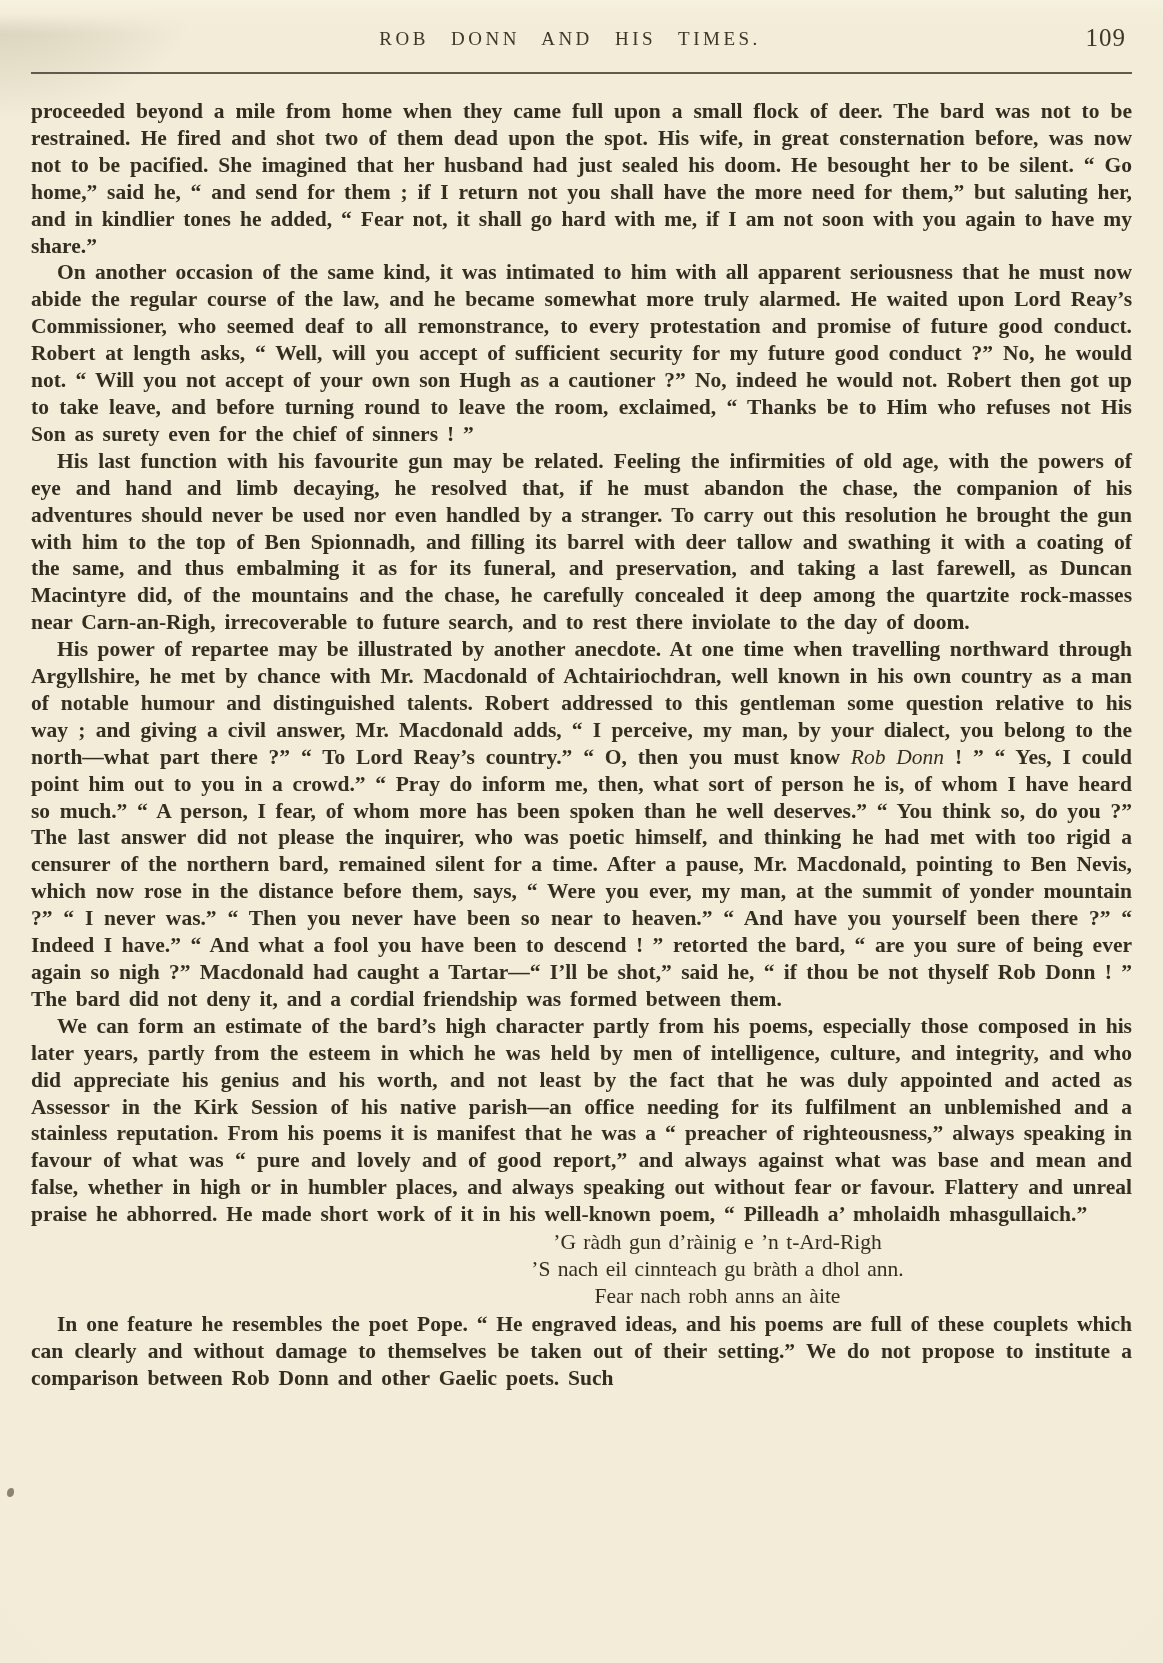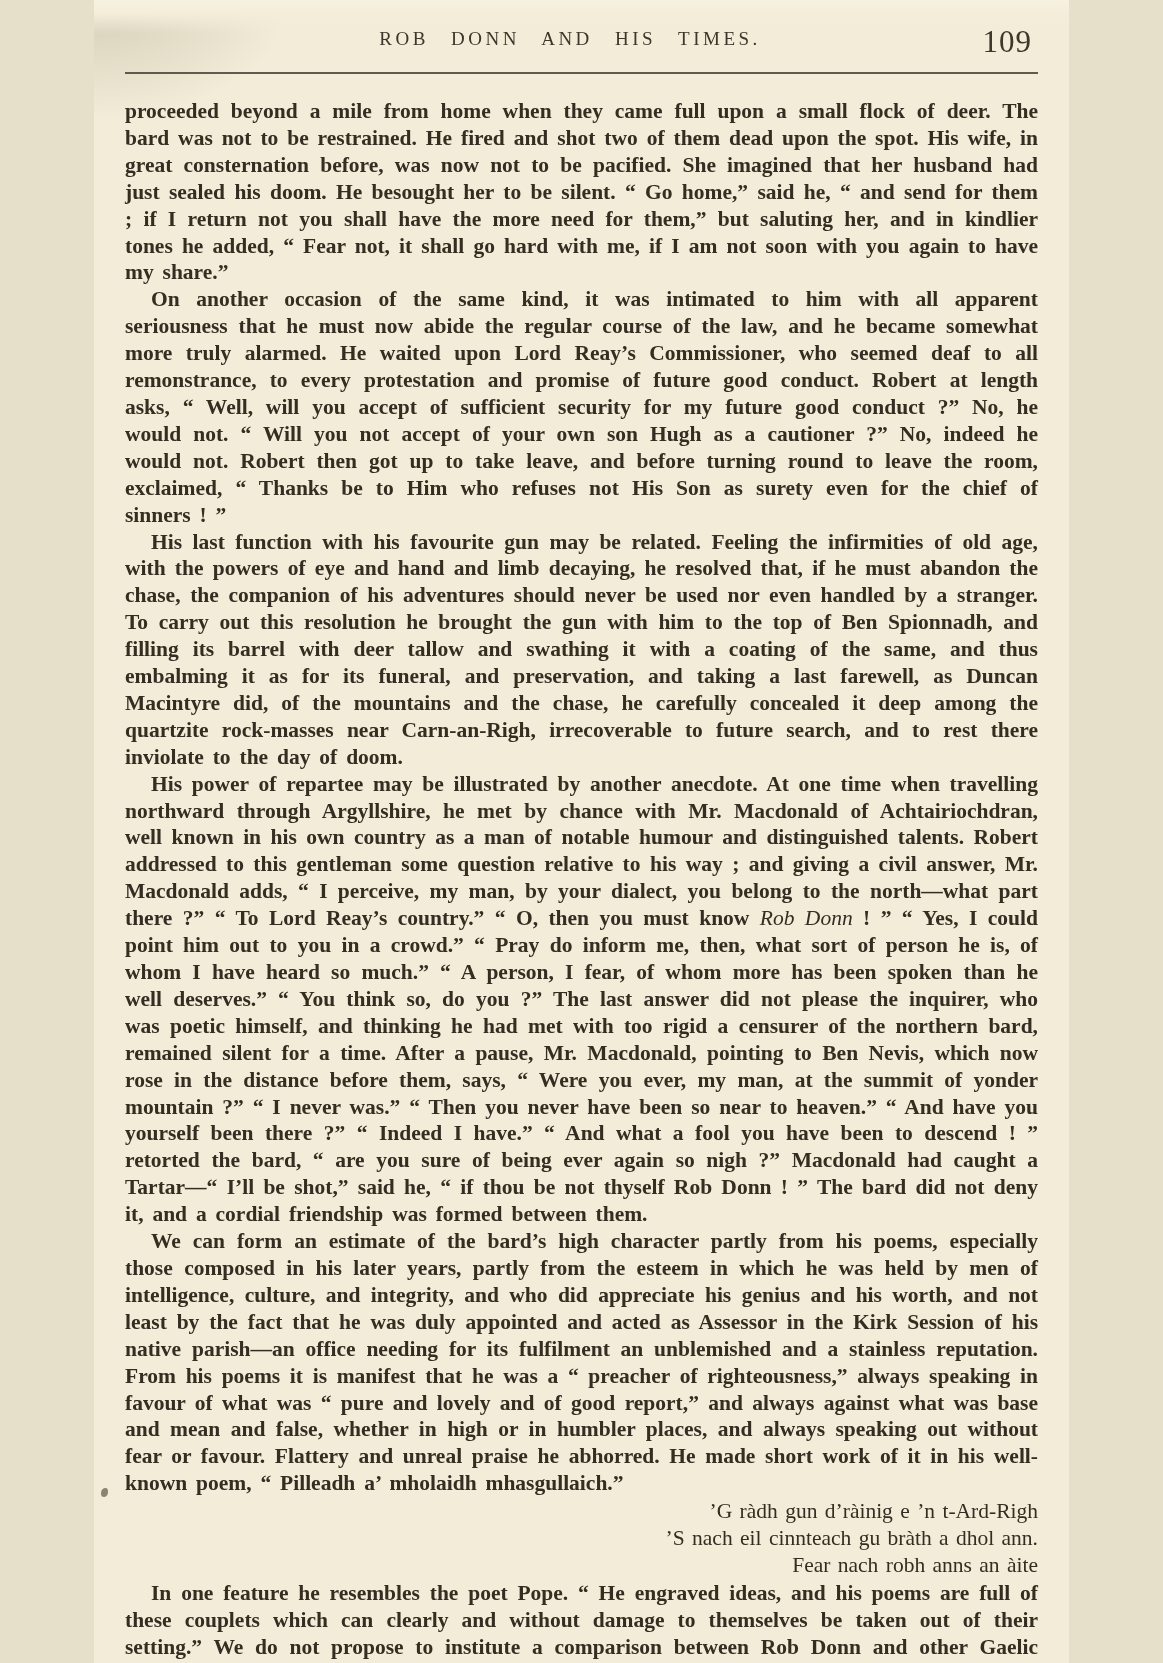--- a/index.html
+++ b/index.html
@@ -1,56 +1,56 @@
 <!DOCTYPE html>
 <html><head>
 <meta charset="utf-8">
 <style>
   * { margin:0; padding:0; box-sizing:border-box; }
   html, body { background:#e6dfc9; }
   .page {
     position:relative;
-    width:975px; height:1663px;
+    width:1163px; height:1663px;
     margin:0 auto;
     background-color:#f0e9d5;
     background-image:
       linear-gradient(180deg, #f7f2df 0px, #f3edda 14px, rgba(243,237,218,0) 34px),
       radial-gradient(ellipse 280px 170px at 0% 0%, rgba(96,80,52,0.20), rgba(96,80,52,0) 70%),
       radial-gradient(ellipse 1500px 2000px at 50% 45%, #f2ecd8 55%, #e9e2cb 100%);
     color:#362f25;
     font-family:"Liberation Serif","DejaVu Serif",serif;
     overflow:hidden;
     padding:26px 31px 0;
   }
   .page-header { position:relative; height:36px; }
   .running-title {
     position:absolute; left:50%; transform:translateX(-53%); top:2px;
     font-size:19px; letter-spacing:3.5px; word-spacing:14px;
     color:#3d362b; white-space:nowrap;
   }
   .page-number {
     position:absolute; right:6px; top:-2px;
-    font-size:31px; letter-spacing:1px; color:#3d362b;
+    font-size:25px; letter-spacing:1px; color:#3d362b;
   }
   .header-rule {
     border:none; border-top:2.5px solid #4a4136; opacity:.85;
     margin:10px 0 0;
   }
   .body-text {
     margin-top:24px;
     font-size:21.5px; line-height:26.9px;
     text-align:justify;
     word-spacing:3.5px;
     color:#342d22;
   }
   .para { text-indent:0; }
   .para.indent { text-indent:26px; }
   .text-run { font-style:normal;font-weight:bold; }
   em.text-run-italic { font-style:italic; }
-  .poem { margin:1px 0 1px 272px; text-align:right; word-spacing:2px; }
+  .poem { margin:1px 0 1px 272px; text-align:center; word-spacing:2px; }
   .poem-line { line-height:26.9px; }
   .ink-spot {
     position:absolute; left:7px; top:1488px;
     width:7px; height:9px; background:#6b604b;
     border-radius:60% 40% 55% 45%; opacity:.75;
   }
 </style>
 </head>
 <body>
 

